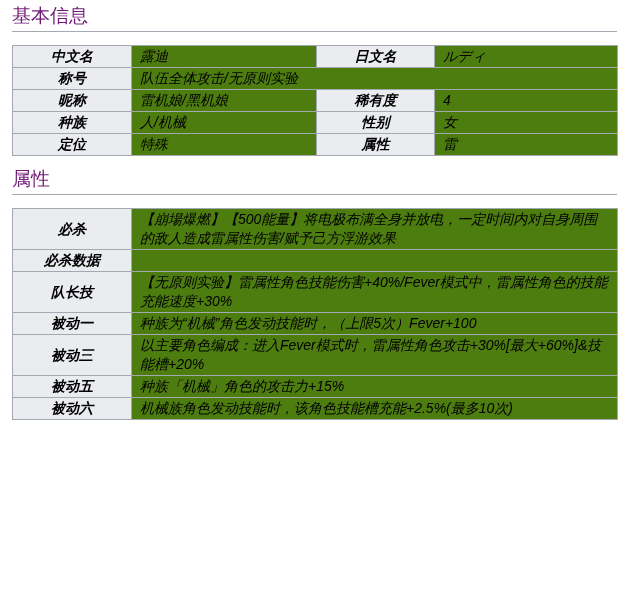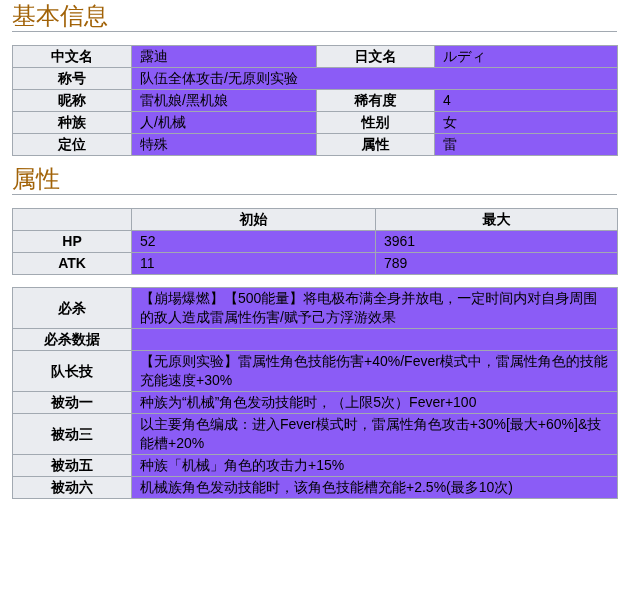--- a/index.html
+++ b/index.html
@@ -13,49 +13,50 @@
     font-size: 14px;
     color: #000000;
   }
   .page {
     padding: 5px 8px 0 12px;
     width: 605px;
   }
   h2.section-title {
     font-family: "Liberation Serif", serif;
     font-weight: 400;
-    font-size: 24px;
+    font-size: 19px;
     line-height: 22px;
-    color: #a16207;
+    color: #701a75;
     margin: 0 0 13px 0;
     padding: 0 0 4px 0;
     border-bottom: 1px solid #a2a9b1;
   }
   table.wikitable {
     border-collapse: collapse;
     table-layout: fixed;
     width: 605px;
     margin: 0 0 12px 0;
     font-size: 14px;
   }
   table.wikitable th,
   table.wikitable td {
     border: 1px solid #a2a9b1;
     padding: 1px 8px;
     line-height: 19px;
     vertical-align: middle;
     word-break: break-all;
+    font-style: italic;
   }
   table.wikitable th {
     background: #eaecf0;
     font-weight: 700;
     text-align: center;
   }
   table.wikitable td {
-    background: #8b5cf6;
+    background: #4d7c0f;
     text-align: left;
   }
   
   col.c-label  { width: 119px; }
   col.c-val1   { width: 185px; }
   col.c-label2 { width: 118px; }
   col.c-val2   { width: 183px; }
   
   col.s-label { width: 119px; }
   col.s-init  { width: 244px; }
@@ -105,44 +106,20 @@
         <th>定位</th>
         <td>特殊</td>
         <th>属性</th>
         <td>雷</td>
       </tr>
     </tbody>
   </table>
 
   <h2 class="section-title">属性</h2>
 
-  <table class="wikitable">
-    <colgroup>
-        <col class="s-label">
-        <col class="s-init">
-        <col class="s-max">
-      </colgroup>
-    <tbody>
-      <tr>
-        <th></th>
-        <th>初始</th>
-        <th>最大</th>
-      </tr>
-      <tr>
-        <th>HP</th>
-        <td>52</td>
-        <td>3961</td>
-      </tr>
-      <tr>
-        <th>ATK</th>
-        <td>11</td>
-        <td>789</td>
-      </tr>
-    </tbody>
-  </table>
 
 
   <table class="wikitable">
     <colgroup>
         <col class="k-label">
         <col class="k-value">
       </colgroup>
     <tbody>
       <tr>
         <th>必杀</th>

